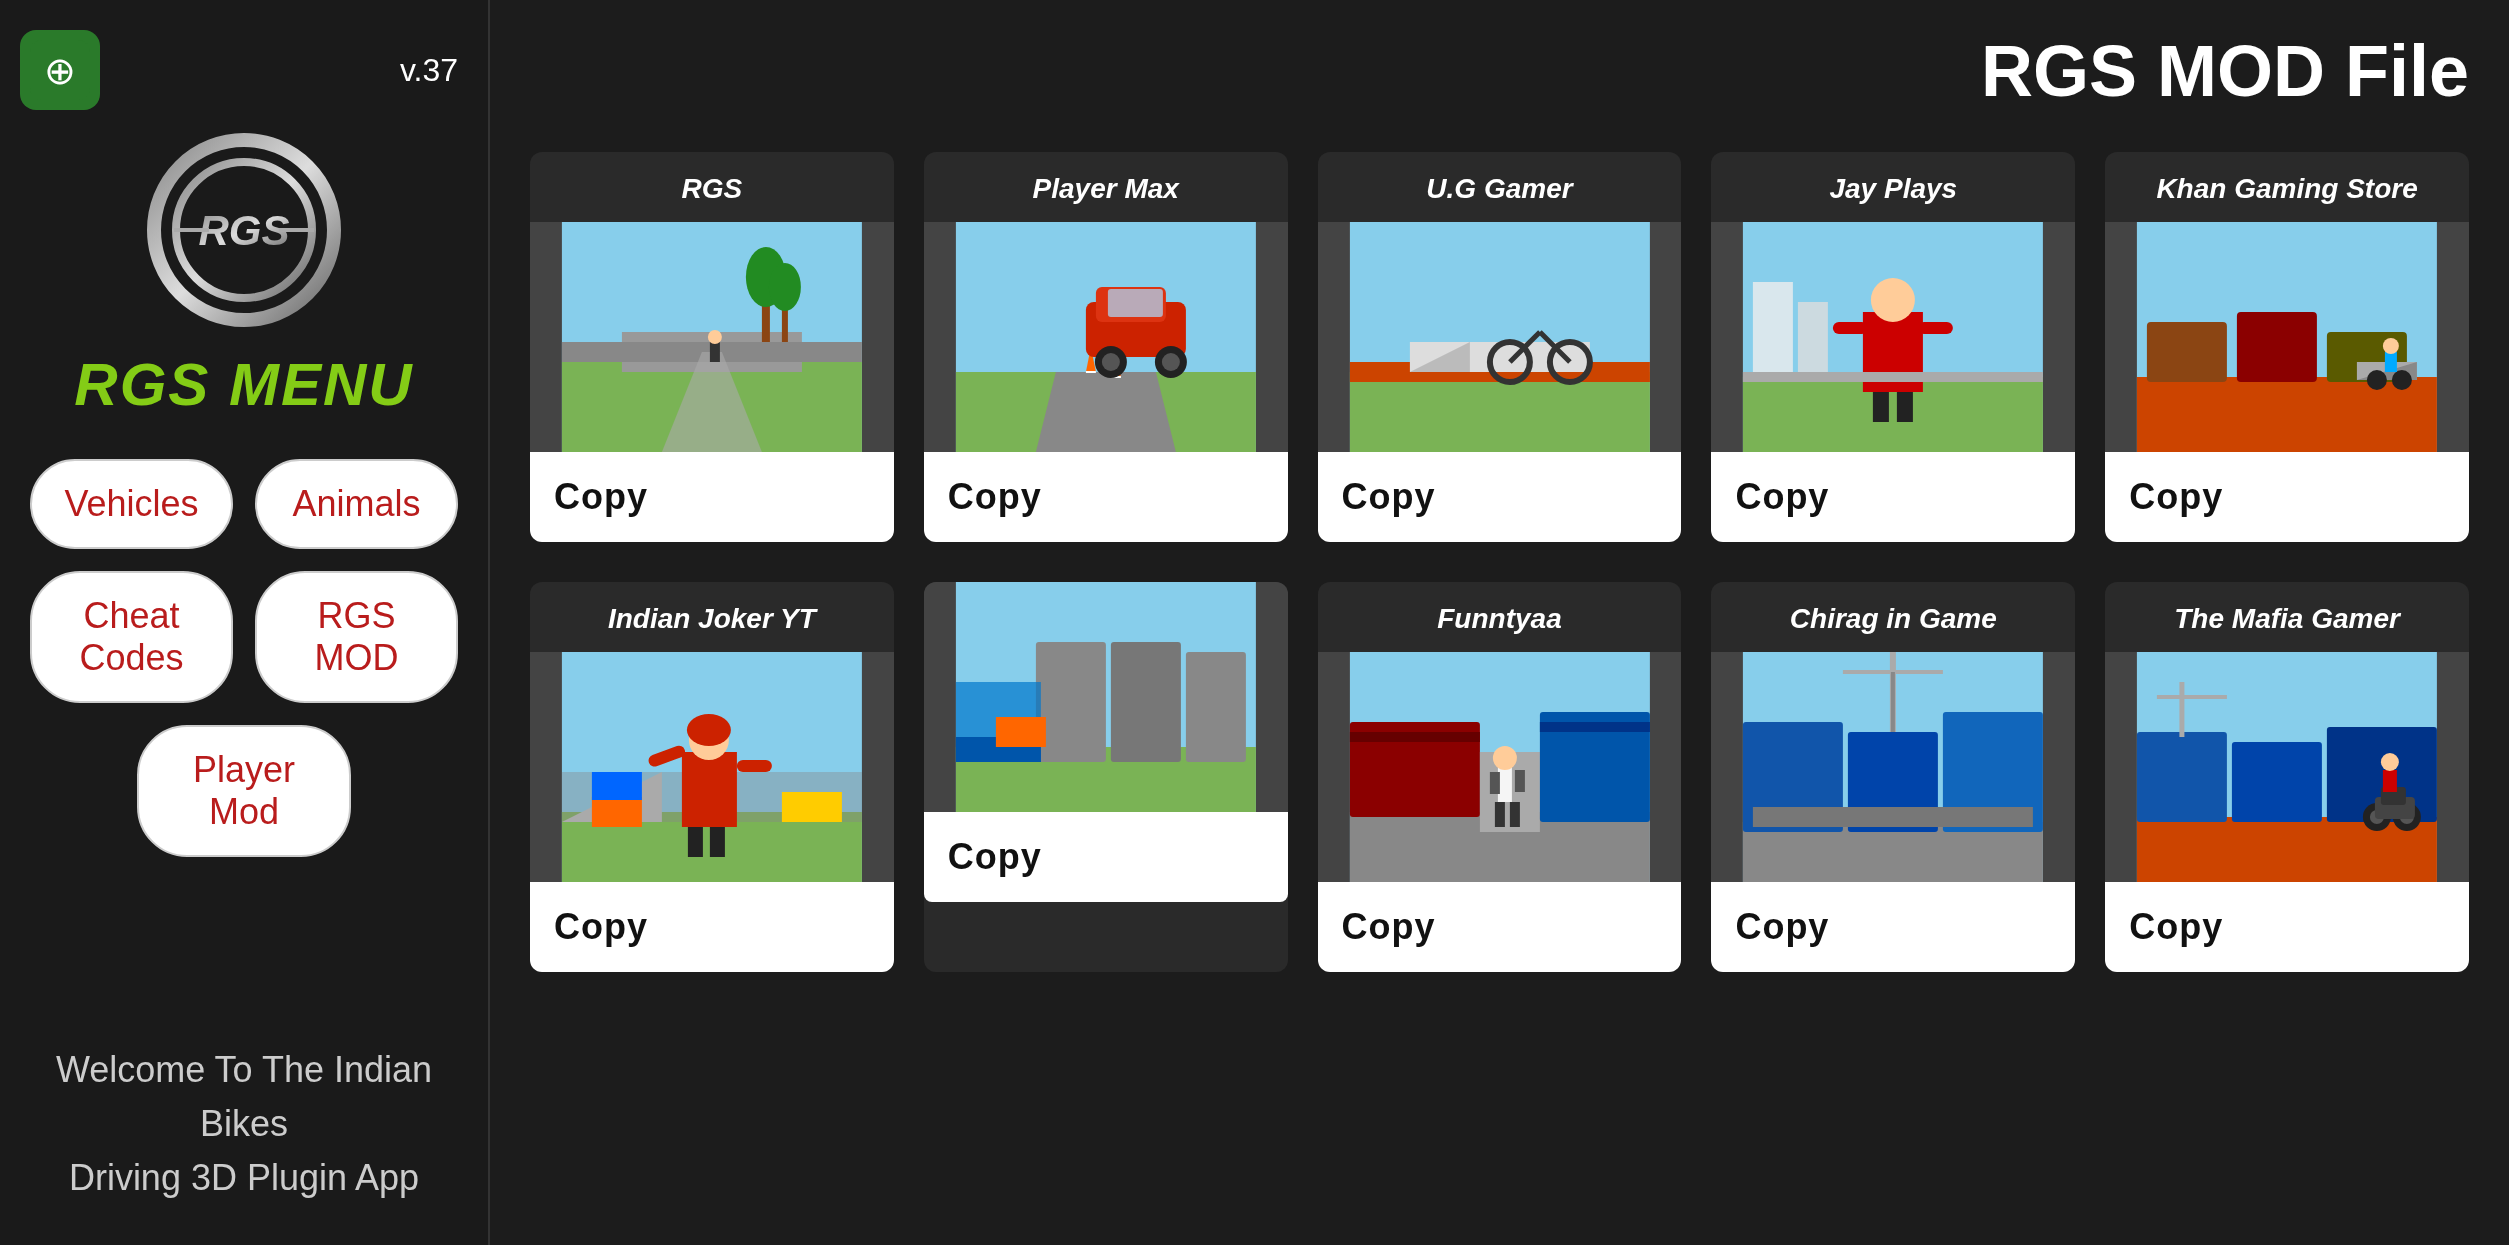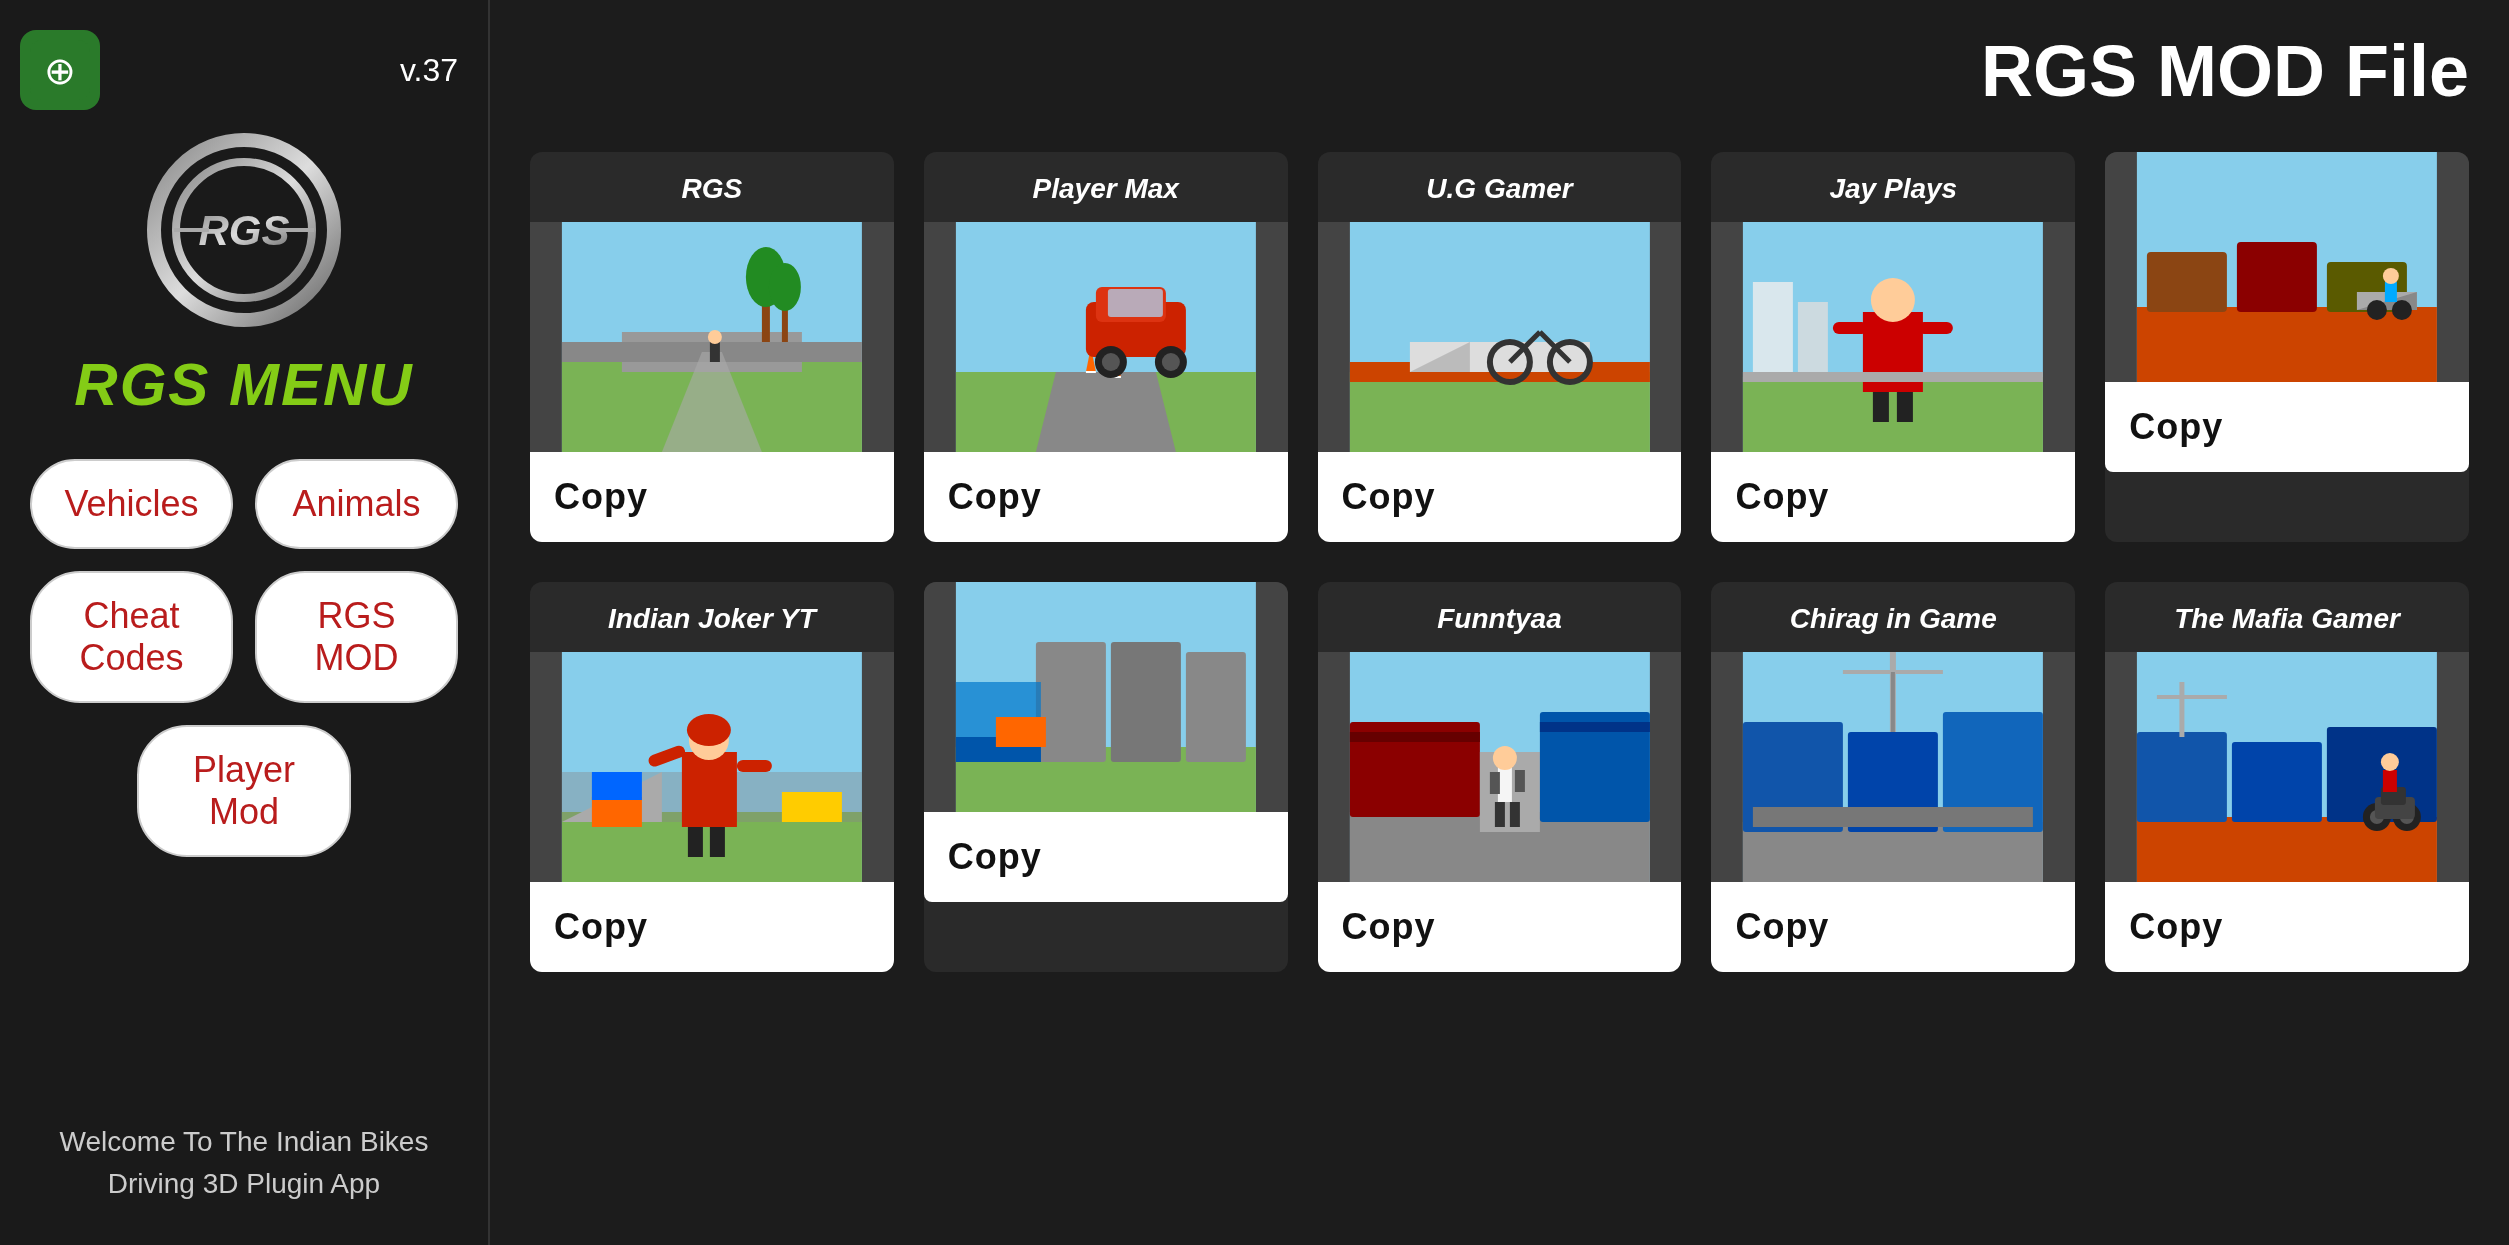--- a/index.html
+++ b/index.html
@@ -89,21 +89,21 @@
     }
 
     .menu-btn-wide {
       grid-column: 1 / -1;
       width: 50%;
       margin: 0 auto;
     }
 
     .welcome-text {
       color: #ccc;
-      font-size: 28px;
+      font-size: 36px;
       text-align: center;
       margin-top: auto;
       padding-top: 40px;
       line-height: 1.5;
     }
 
     
     .main-content {
       flex: 1;
       background: #1c1c1c;
@@ -319,20 +319,21 @@
           <rect x="130" y="170" width="16" height="30" fill="#222"></rect>
           <rect x="154" y="170" width="16" height="30" fill="#222"></rect>
 
           <rect x="0" y="150" width="300" height="10" fill="#aaa"></rect>
         </svg>
       </div>
       <button class="copy-btn">Copy</button>
     </div>
 
     <div class="card">
+      <div class="card-label">Khan Gaming Store</div>
       <div class="card-image">
         <svg viewBox="0 0 300 230" xmlns="http://www.w3.org/2000/svg">
           <rect width="300" height="230" fill="#87CEEB"></rect>
           <rect y="155" width="300" height="75" fill="#cc4400"></rect>
 
           <rect x="10" y="100" width="80" height="60" fill="#8B4513" rx="4"></rect>
           <rect x="100" y="90" width="80" height="70" fill="#8B0000" rx="4"></rect>
           <rect x="190" y="110" width="80" height="50" fill="#5a5a00" rx="4"></rect>
 
           <rect x="220" y="140" width="60" height="18" fill="#aaa"></rect>

